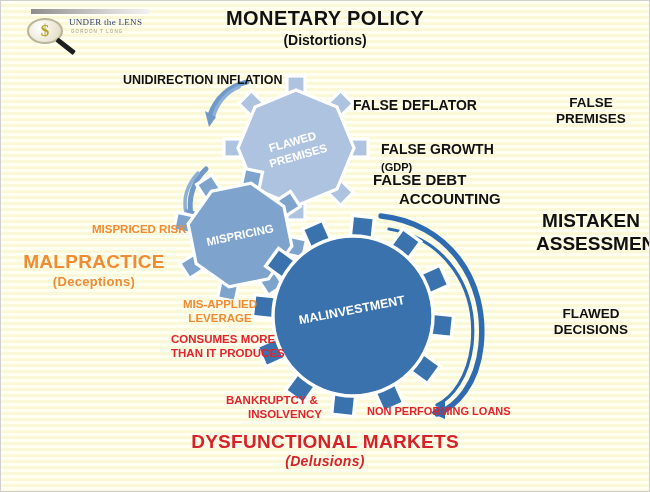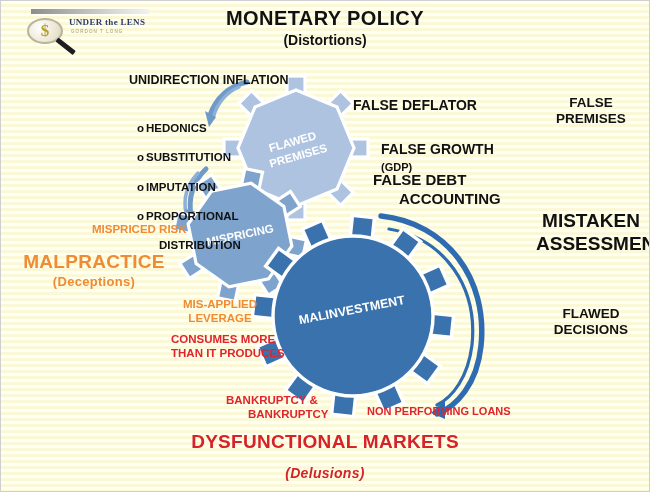--- a/index.html
+++ b/index.html
@@ -40,21 +40,21 @@
     font-size:17px;font-weight:bold;color:#b9a22c;
     font-family:"Liberation Serif",serif;
   }
   #logo .handle{
     position:absolute;left:44px;top:30px;width:22px;height:5px;
     background:#1d1d1d;transform:rotate(38deg);transform-origin:left center;
     border-radius:1px;
   }
   #logo .ltitle{
     position:absolute;left:56px;top:10px;
-    font-size:9px;font-weight:bold;letter-spacing:.3px;
+    font-size:9px;font-weight:normal;letter-spacing:.3px;
     color:#2c3c6e;font-family:"Liberation Serif",serif;white-space:nowrap;
   }
   #logo .lsub{
     position:absolute;left:58px;top:22px;
     font-size:4.5px;letter-spacing:1.1px;color:#9a9478;white-space:nowrap;
   }
 
   
   .hdr-main{
     position:absolute;text-align:center;width:100%;left:0;top:6px;
@@ -62,37 +62,37 @@
   }
   .hdr-main .sub{
     display:block;font-size:14px;font-weight:bold;
     margin-top:2px;letter-spacing:0;
   }
   .hdr-bottom{
     position:absolute;left:0;width:100%;top:430px;text-align:center;
     font-size:19px;font-weight:bold;color:#d6232a;letter-spacing:.3px;
   }
   .hdr-bottom .sub{
-    display:block;font-size:14px;font-style:italic;font-weight:bold;margin-top:12px;
+    display:block;font-size:14px;font-style:italic;font-weight:bold;margin-top:0;
   }
   .hdr-left{
     position:absolute;left:8px;top:250px;width:170px;text-align:center;
     font-size:19px;font-weight:bold;color:#ef8b33;letter-spacing:.3px;
   }
   .hdr-left .sub{
     display:block;font-size:13px;font-weight:bold;margin-top:1px;
   }
 
   
   .tblk{position:absolute;white-space:pre-line;line-height:1.22;}
   .black{color:#111;font-weight:bold;}
   .orange{color:#ef8b33;font-weight:bold;}
   .red{color:#e0242c;font-weight:bold;}
 
-  .unidir{left:128px;top:57px;font-size:12.5px;}
+  .unidir{left:122px;top:57px;font-size:12.5px;}
   .unidir .hd{font-size:12.5px;font-weight:bold;}
   .unidir ul{list-style:none;margin:2px 0 0 0;padding:0;}
   .unidir li{font-size:11.5px;font-weight:bold;padding-left:8px;}
   .unidir li .b{display:inline-block;width:9px;}
   .unidir li.cont{padding-left:30px;}
 
   .fi{left:312px;top:65px;font-size:14px;}
   .fi .small{font-size:11px;}
   .fd{left:352px;top:96px;font-size:14px;}
   .fg{left:380px;top:123px;font-size:14px;}
@@ -231,27 +231,20 @@
     <span class="sub">(Delusions)</span>
   </div>
 
   <div class="hdr-left">
     <span>MALPRACTICE</span>
     <span class="sub">(Deceptions)</span>
   </div>
 
   <div class="tblk unidir black">
     <div class="hd">UNIDIRECTION INFLATION</div>
-    <ul>
-      <li><span class="b">o</span><span>HEDONICS</span></li>
-      <li><span class="b">o</span><span>SUBSTITUTION</span></li>
-      <li><span class="b">o</span><span>IMPUTATION</span></li>
-      <li><span class="b">o</span><span>PROPORTIONAL</span></li>
-      <li class="cont">DISTRIBUTION</li>
-    </ul>
   </div>
 
 
   <div class="tblk fd black">FALSE DEFLATOR</div>
 
   <div class="tblk fg black">
     <span>FALSE GROWTH</span>
     <span class="small">(GDP)</span>
   </div>
 
@@ -268,18 +261,18 @@
 DECISIONS</div>
 
   <div class="tblk mispr orange">MISPRICED RISK</div>
   <div class="tblk misapp orange">MIS-APPLIED
 LEVERAGE</div>
   <div class="tblk consumes red">CONSUMES MORE
 THAN IT PRODUCES</div>
 
   <div class="tblk bank red">
     <span>BANKRUPTCY &amp;</span>
-    <span class="ind">BANKRUPTCY</span>
+    <span class="ind">INSOLVENCY</span>
   </div>
 
   <div class="tblk npl red">NON PERFORMING LOANS</div>
 
 </div>
 
 </body></html>

